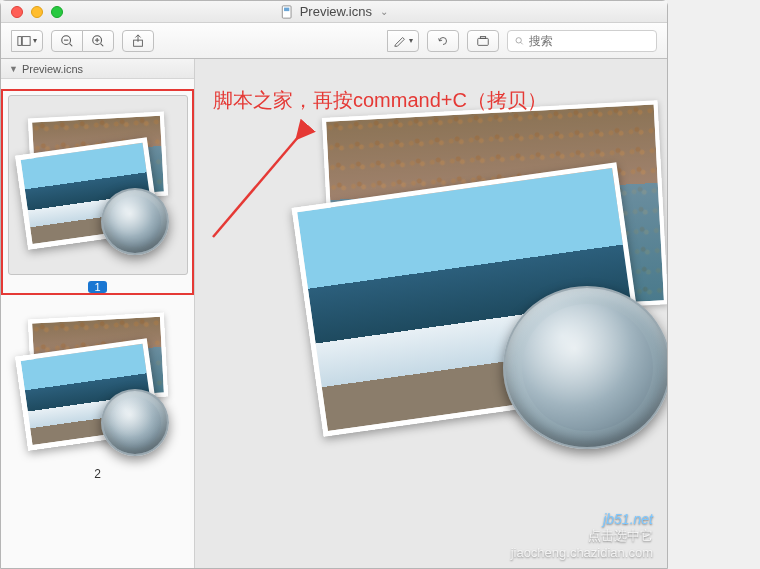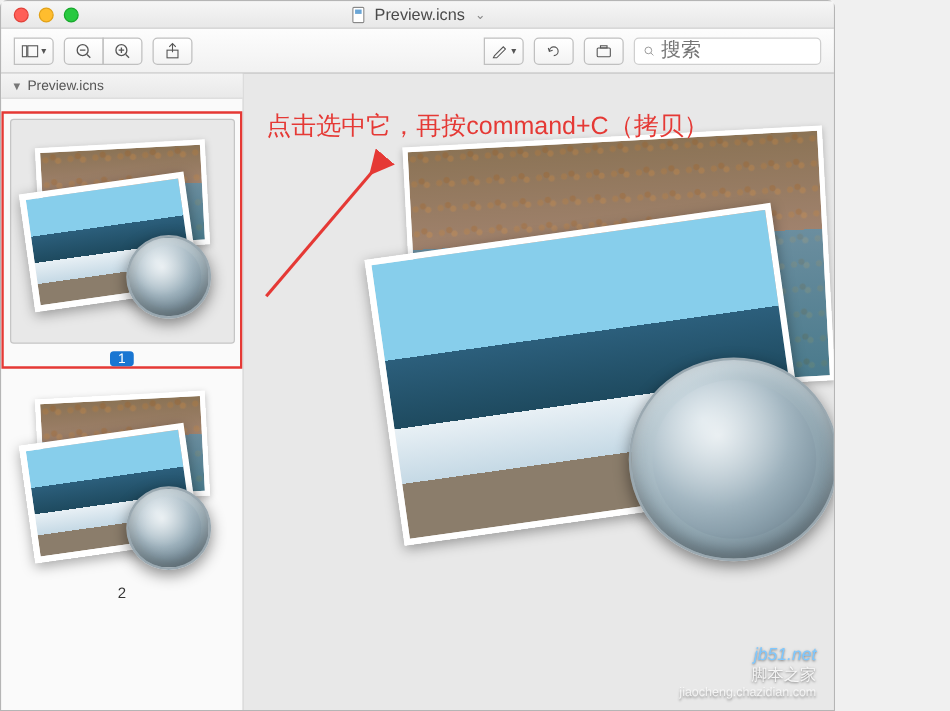--- a/index.html
+++ b/index.html
@@ -19,21 +19,21 @@
 
 .toolbar { height: 36px; background: linear-gradient(#fdfdfd, #f1f1f1); border-bottom: 1px solid #bdbdbd; display: flex; align-items: center; padding: 0 10px; gap: 8px; }
 .btn-grp { display: flex; }
 .tbtn { height: 22px; min-width: 32px; background: linear-gradient(#ffffff, #f3f3f3); border: 1px solid #c0c0c0; border-radius: 4px; display: flex; align-items: center; justify-content: center; color: #555; font-size: 12px; }
 .btn-grp .tbtn { border-radius: 0; margin-left: -1px; }
 .btn-grp .tbtn:first-child { border-radius: 4px 0 0 4px; margin-left: 0; }
 .btn-grp .tbtn:last-child { border-radius: 0 4px 4px 0; }
 .tbtn svg { width: 14px; height: 14px; }
 .spacer { flex: 1; }
 .search { display: flex; align-items: center; background: #fff; border: 1px solid #cfcfcf; border-radius: 4px; height: 22px; width: 150px; padding: 0 6px; gap: 4px; }
-.search input { border: none; outline: none; font-size: 16px; width: 100%; background: transparent; }
+.search input { border: none; outline: none; font-size: 12px; width: 100%; background: transparent; }
 .search svg { width: 12px; height: 12px; color: #888; }
 
 .content { display: flex; height: calc(100% - 58px); }
 
 .sidebar { width: 194px; background: #fafafa; border-right: 1px solid #cfcfcf; display: flex; flex-direction: column; }
 .side-head { height: 20px; background: linear-gradient(#f4f4f4, #e9e9e9); border-bottom: 1px solid #d5d5d5; display: flex; align-items: center; padding: 0 8px; font-size: 11px; color: #555; gap: 4px; }
 .side-head .disc { font-size: 9px; color: #777; }
 .thumbs { overflow-y: auto; padding: 10px 0; }
 .thumb-wrap { padding: 4px 4px 0 4px; margin-bottom: 12px; }
 .thumb-wrap.sel { border: 2px solid #e53935; }
@@ -169,36 +169,36 @@
               <div class="fg-photo"></div>
               <div class="loupe"></div>
             </div>
           </div>
           <div class="thumb-num">2</div>
         </div>
       </div>
     </div>
 
     <div class="main">
-      <div class="annotation">点击选中它，再按command+C（拷贝）</div>
+      <div class="annotation">脚本之家，再按command+C（拷贝）</div>
       <svg class="arrow-svg" width="120" height="130">
         <defs>
             <marker id="ah" markerWidth="8" markerHeight="8" refX="2" refY="4" orient="auto">
               <path d="M0 0 L8 4 L0 8 Z" fill="#e53935"></path>
             </marker>
           </defs>
         <line x1="100" y1="10" x2="8" y2="118" stroke="#e53935" stroke-width="2.5" marker-start="url(#ah)"></line>
       </svg>
       <div class="main-icon-wrap">
         <div class="preview-icon lg">
           <div class="bg-photo"></div>
           <div class="fg-photo"></div>
           <div class="loupe"></div>
         </div>
       </div>
       <div class="watermark">
         <div class="url">jb51.net</div>
-        <div>脚本之家</div>
-        <div style="font-size:10px;opacity:0.8">jiaocheng.chazidian.com</div>
+        <div>点击选中它</div>
+        <div style="font-size:13px;opacity:0.8">jiaocheng.chazidian.com</div>
       </div>
     </div>
   </div>
 </div>
 
 </body></html>

